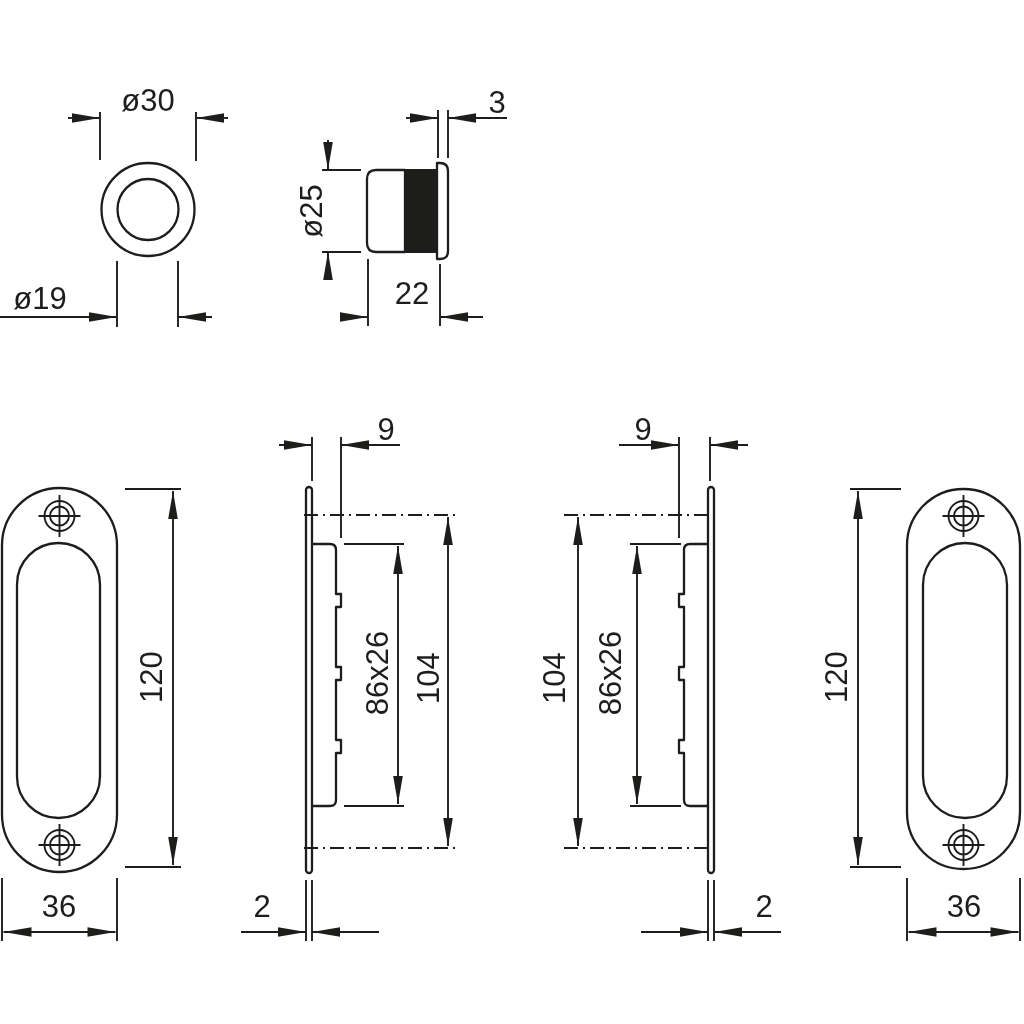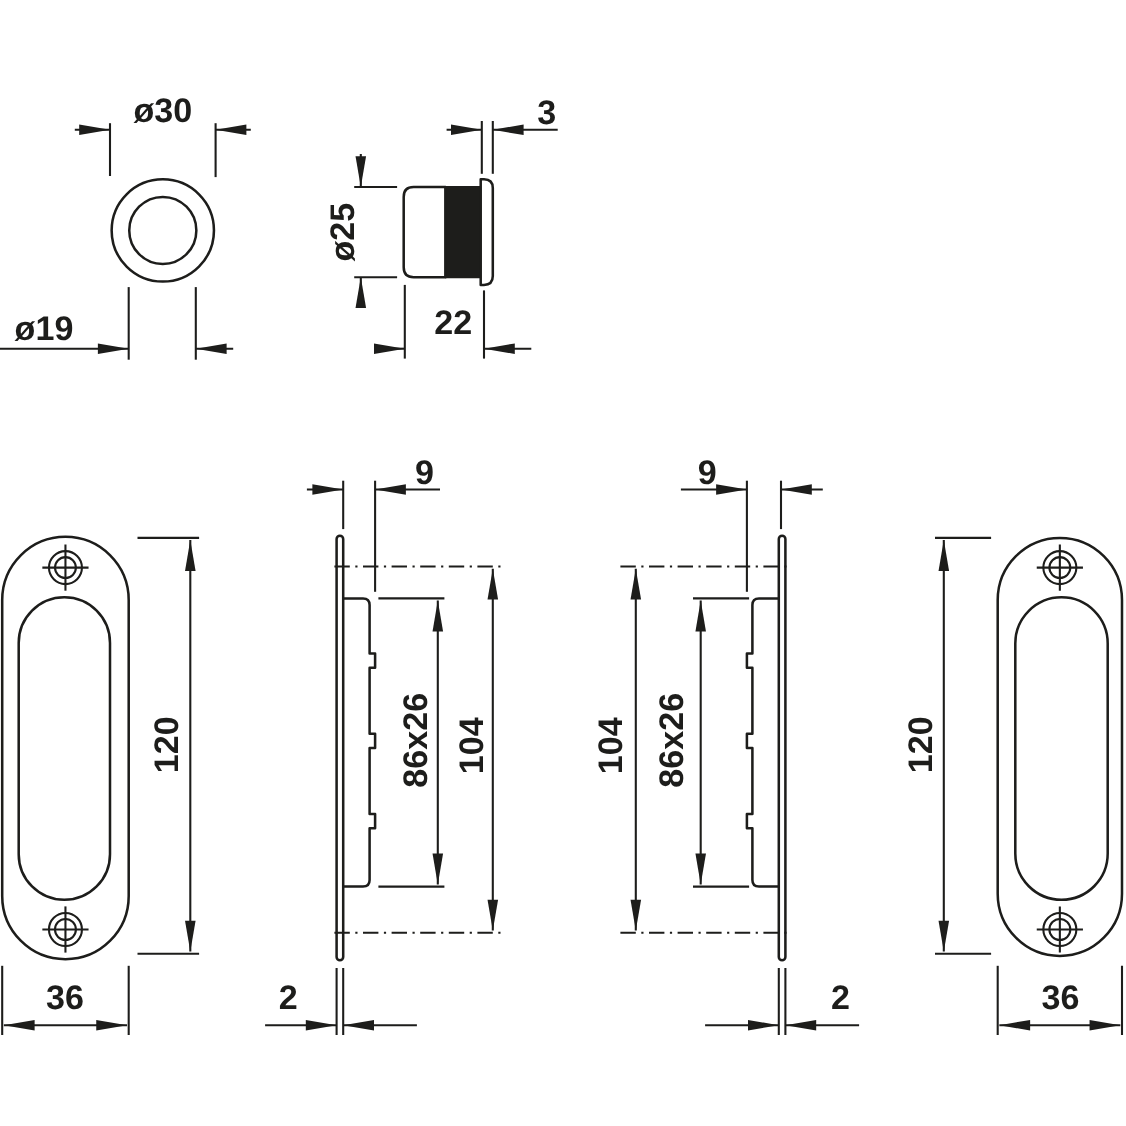--- a/index.html
+++ b/index.html
@@ -1,20 +1,20 @@
 <!DOCTYPE html>
 <html><head>
 <meta charset="utf-8">
 <style>
   :root{
     --ink:#1d1d1b;
     --bg:#ffffff;
   }
   html,body{margin:0;padding:0;background:#fff;}
-  .stage{width:1024px;height:1024px;background:var(--bg);position:relative;overflow:hidden;font-weight:bold;}
+  .stage{width:1024px;height:1024px;background:var(--bg);position:relative;overflow:hidden;}
   svg{display:block;}
   .outline{fill:none;stroke:var(--ink);stroke-width:2.3;stroke-linejoin:round;stroke-linecap:round;}
   .solid{fill:var(--ink);stroke:var(--ink);stroke-width:2;stroke-linejoin:round;}
   .white{fill:#ffffff;}
   .dim{fill:none;stroke:var(--ink);stroke-width:1.9;stroke-linecap:butt;}
   .cl{fill:none;stroke:var(--ink);stroke-width:1.9;stroke-dasharray:14 5 2 5;}
   .dimtext{font-family:"Liberation Sans","DejaVu Sans",sans-serif;font-size:31px;fill:var(--ink);text-anchor:middle;}
 </style>
 </head>
 <body>

